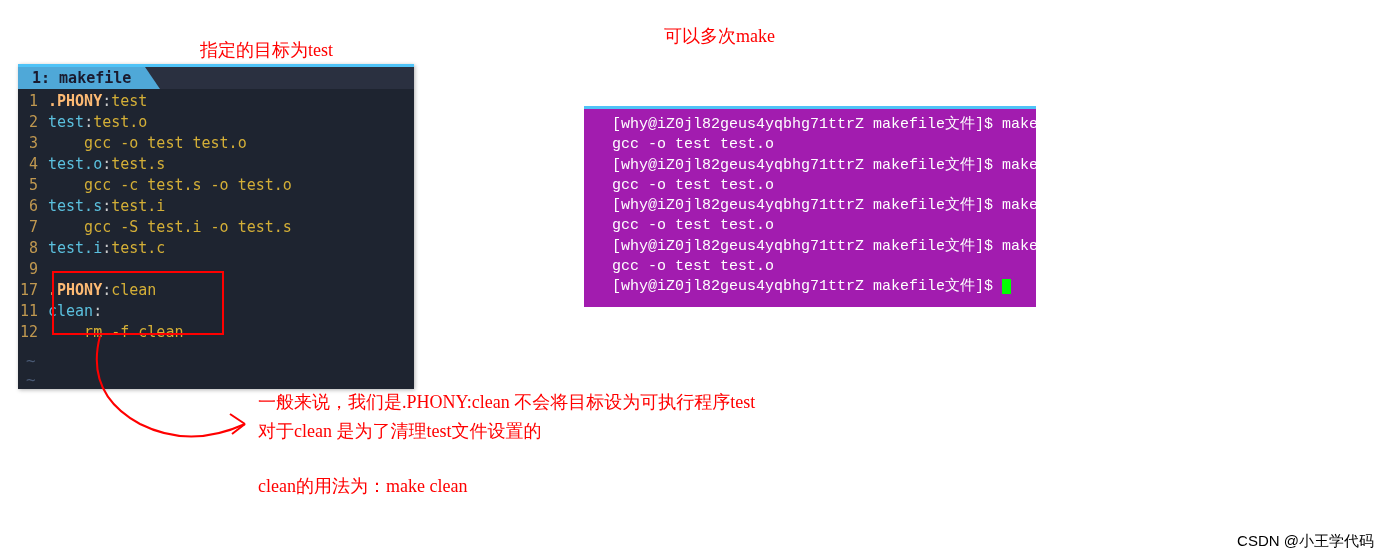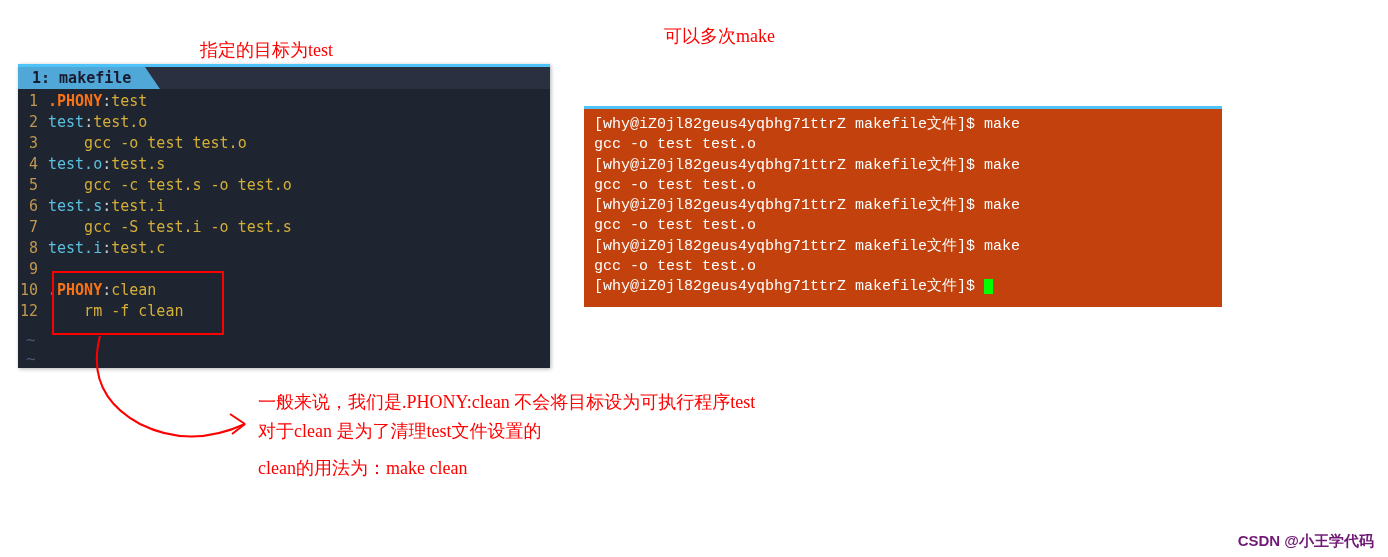--- a/index.html
+++ b/index.html
@@ -16,21 +16,21 @@
       color: #ff0000;
       font-size: 18px;
       font-family: "SimSun", "Microsoft YaHei", serif;
       line-height: 1.6;
     }
     
     .editor-panel {
       position: absolute;
       left: 18px;
       top: 64px;
-      width: 532px;
+      width: 396px;
       background: #1e2430;
       border-top: 3px solid #4fc3f7;
       box-shadow: 1px 1px 4px rgba(0,0,0,0.3);
     }
     
     .tab-container {
       display: flex;
       background: #2a3040;
     }
     
@@ -67,40 +67,40 @@
     
     .line-num {
       width: 30px;
       text-align: right;
       color: #c09850;
       padding-right: 10px;
       user-select: none;
     }
     
     .code-content { white-space: pre; }
-    .phony { color: #f97316; font-weight: bold; }
+    .phony { color: #fdba74; font-weight: bold; }
     .target { color: #5bc0de; }
     .colon { color: #ccc; }
     .dep { color: #d4af37; }
     .cmd { color: #d4af37; }
     
     .red-box {
       position: absolute;
       border: 2px solid #ff0000;
       pointer-events: none;
     }
     
     .terminal {
       position: absolute;
       left: 584px;
       top: 106px;
-      width: 638px;
-      background: #c2410c;
+      width: 452px;
+      background: #a21caf;
       border-top: 3px solid #4fc3f7;
-      padding: 6px 10px 10px 10px;
+      padding: 6px 10px 10px 28px;
       font-family: "Consolas", "Courier New", monospace;
       font-size: 15px;
       color: #fff;
       line-height: 1.35;
     }
     
     .terminal-line { white-space: nowrap; }
     .cursor-green {
       display: inline-block;
       width: 9px;
@@ -111,24 +111,23 @@
     
     .arrow-svg {
       position: absolute;
       pointer-events: none;
     }
     
     .watermark {
       position: absolute;
       bottom: 6px;
       right: 14px;
-      color: #701a75;
+      color: #000000;
       font-size: 15px;
       font-family: "Microsoft YaHei", sans-serif;
-      font-weight: bold;
     }
     
     .tilde { color: #4a5a75; padding-left: 8px; font-family: "Consolas", monospace; }
   </style>
 </head>
 <body>
 
 <div class="annotation" style="left:200px; top:36px;">指定的目标为test</div>
 
 <div class="annotation" style="left:640px; top:22px;margin-left:24px;">
@@ -169,22 +168,26 @@
         <span class="code-content"><span class="cmd">    gcc -S test.i -o test.s</span></span>
       </div>
       <div class="code-line">
         <span class="line-num">8</span>
         <span class="code-content"><span class="target">test.i</span><span class="colon">:</span><span class="dep">test.c</span></span>
       </div>
       <div class="code-line">
         <span class="line-num">9</span>
       </div>
       <div class="code-line">
-        <span class="line-num">10</span>
+        <span class="line-num">17</span>
         <span class="code-content"><span class="phony">.PHONY</span><span class="colon">:</span><span class="dep">clean</span></span>
+      </div>
+      <div class="code-line">
+        <span class="line-num">11</span>
+        <span class="code-content"><span class="target">clean</span><span class="colon">:</span></span>
       </div>
       <div class="code-line">
         <span class="line-num">12</span>
         <span class="code-content"><span class="cmd">    rm -f clean</span></span>
       </div>
     </div>
   <div class="tilde">~</div>
   <div class="tilde">~</div>
 </div>
 
@@ -203,16 +206,16 @@
     <div class="terminal-line">[why@iZ0jl82geus4yqbhg71ttrZ makefile文件]$ make</div>
     <div class="terminal-line">gcc -o test test.o</div>
     <div class="terminal-line">[why@iZ0jl82geus4yqbhg71ttrZ makefile文件]$ make</div>
     <div class="terminal-line">gcc -o test test.o</div>
     <div class="terminal-line">[why@iZ0jl82geus4yqbhg71ttrZ makefile文件]$ <span class="cursor-green"></span></div>
   </div>
 
 <div class="annotation" style="left:258px; top:388px;">
   <div>一般来说，我们是.PHONY:clean 不会将目标设为可执行程序test</div>
   <div>对于clean 是为了清理test文件设置的</div>
-  <div style="margin-top:8px;">clean的用法为：make clean</div>
+  <div style="margin-top:26px;">clean的用法为：make clean</div>
 </div>
 
 <div class="watermark">CSDN @小王学代码</div>
 
 </body></html>

